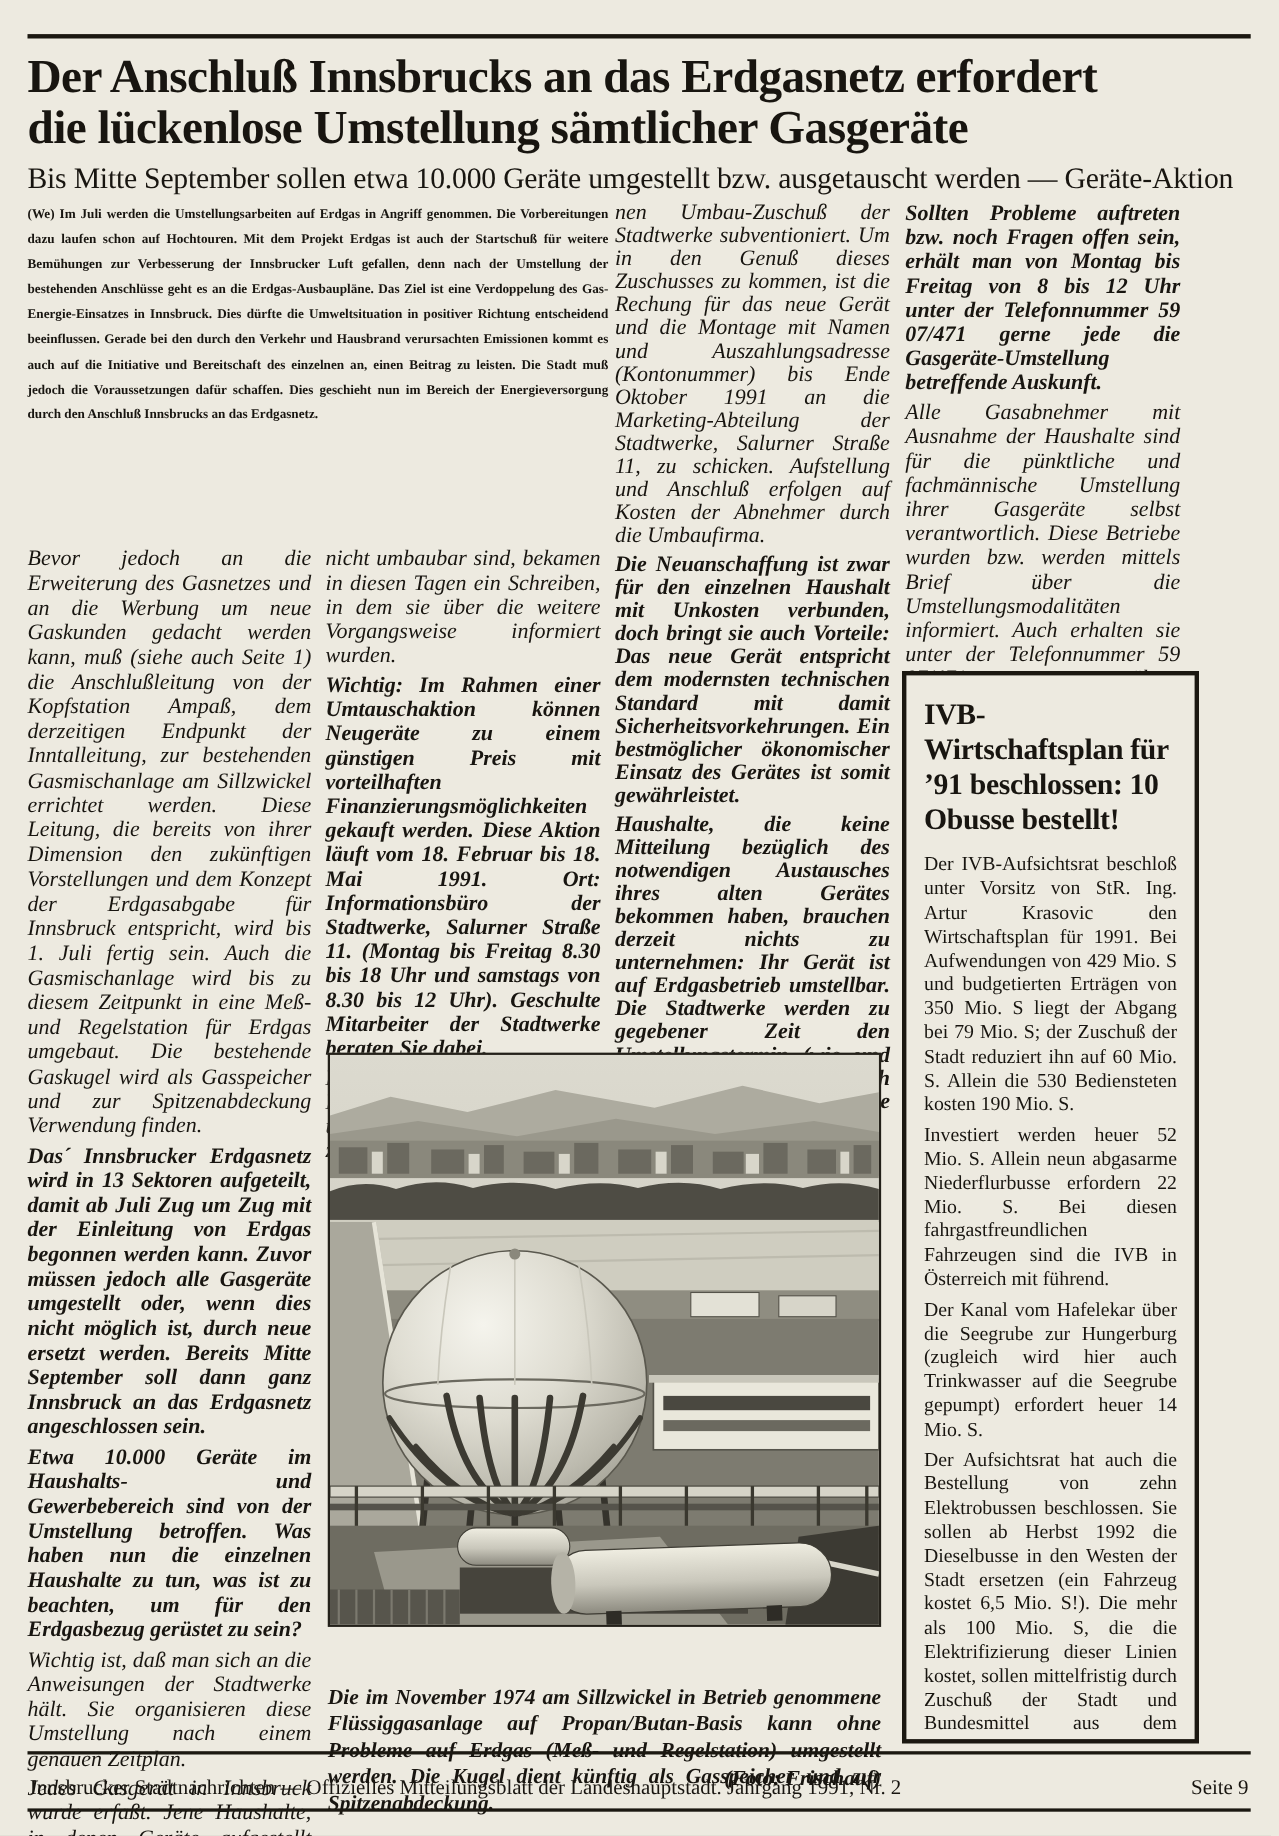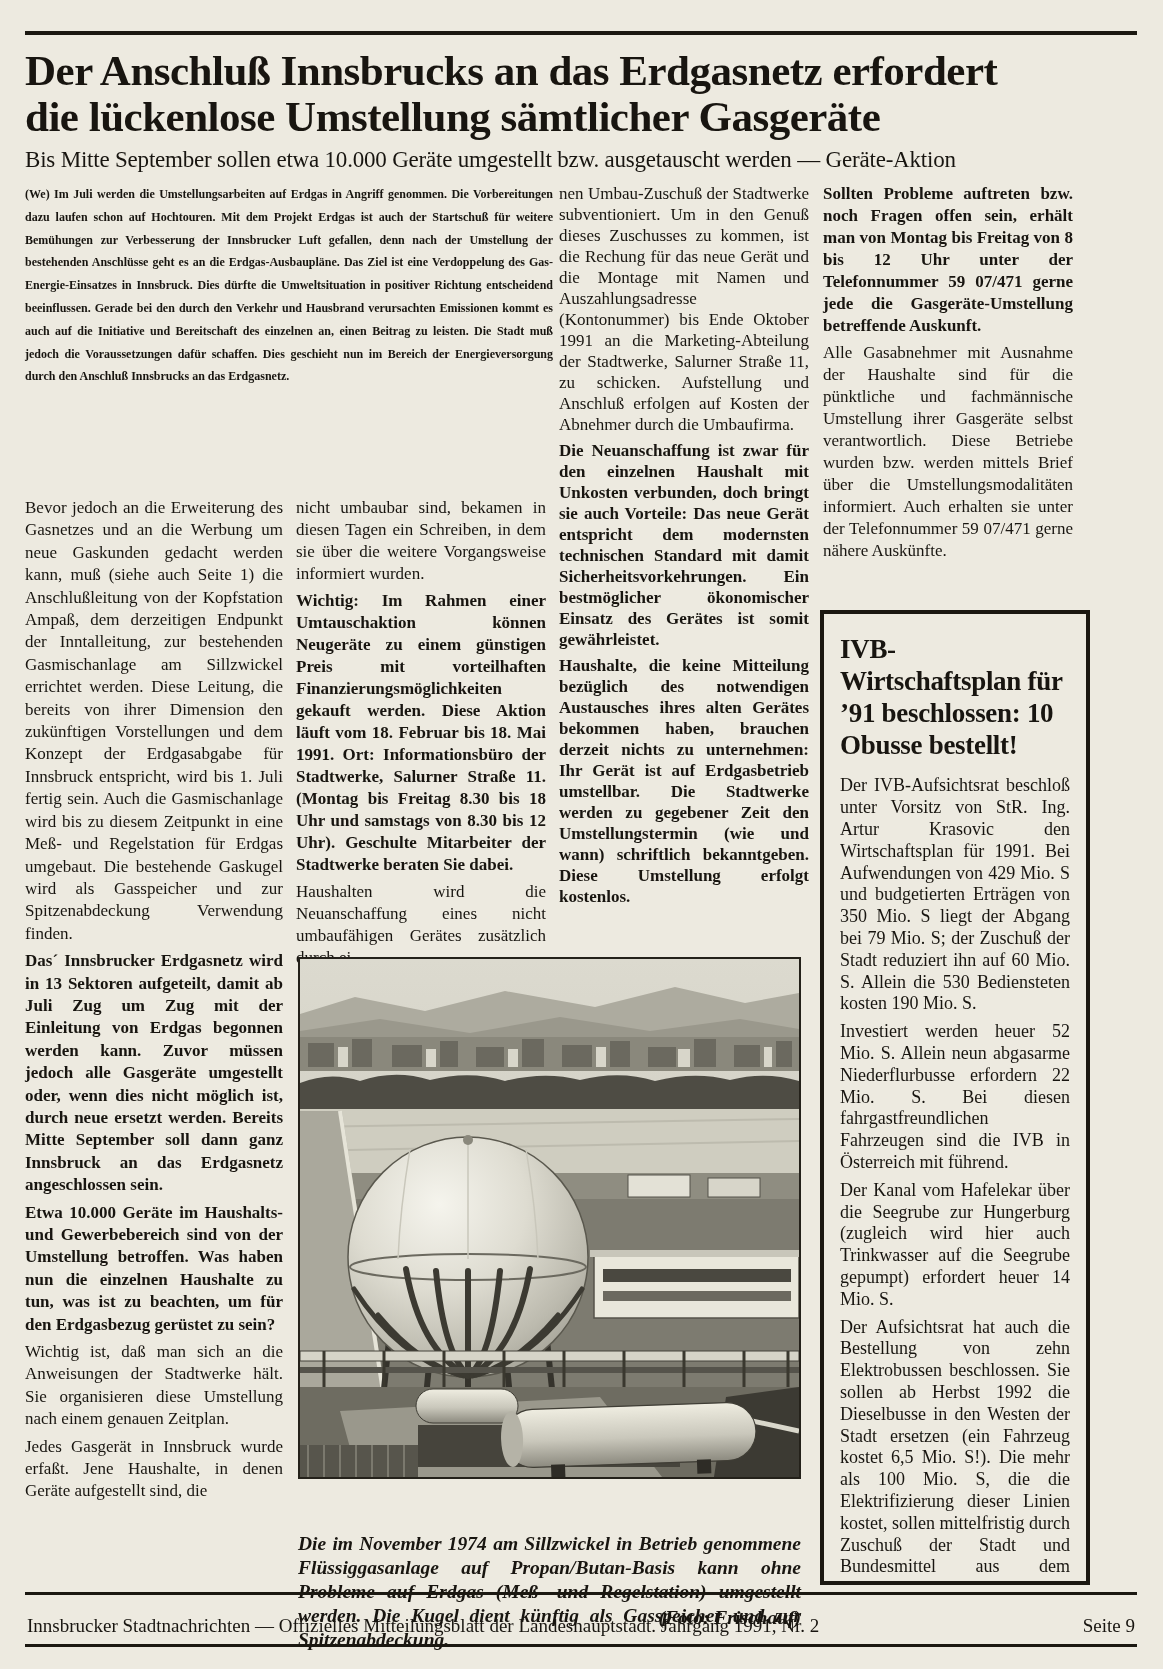--- a/index.html
+++ b/index.html
@@ -11,26 +11,26 @@
     color:#181510;
     font-family:"Liberation Serif","DejaVu Serif",serif;
     overflow:hidden;
   }
   .abs{position:absolute;}
   .rule{background:#1b1811;}
   .headline{
     font-size:43px;font-weight:bold;line-height:1.06;
     letter-spacing:-0.5px;white-space:nowrap;
   }
-  .subhead{font-size:23px;letter-spacing:-0.2px;white-space:nowrap;}
+  .subhead{font-size:27px;letter-spacing:-0.2px;white-space:nowrap;}
   .lead{
     font-size:12px;font-weight:bold;line-height:22.8px;
     text-align:justify;
   }
-  .col{text-align:justify;font-size:17px;line-height:22.4px;}
+  .col{text-align:justify;font-size:20px;line-height:22.4px;font-style:italic;}
   .col p{margin:0 0 5px 0;}
   .col p:last-child{margin-bottom:0;}
   .col .b{font-weight:bold;}
   .col3{line-height:21px;}
   .col2{line-height:22px;}
   .col4{line-height:22px;}
   .photo-frame{
     border:2px solid #24211a;
     background:#b5b3a7;
     box-sizing:border-box;

